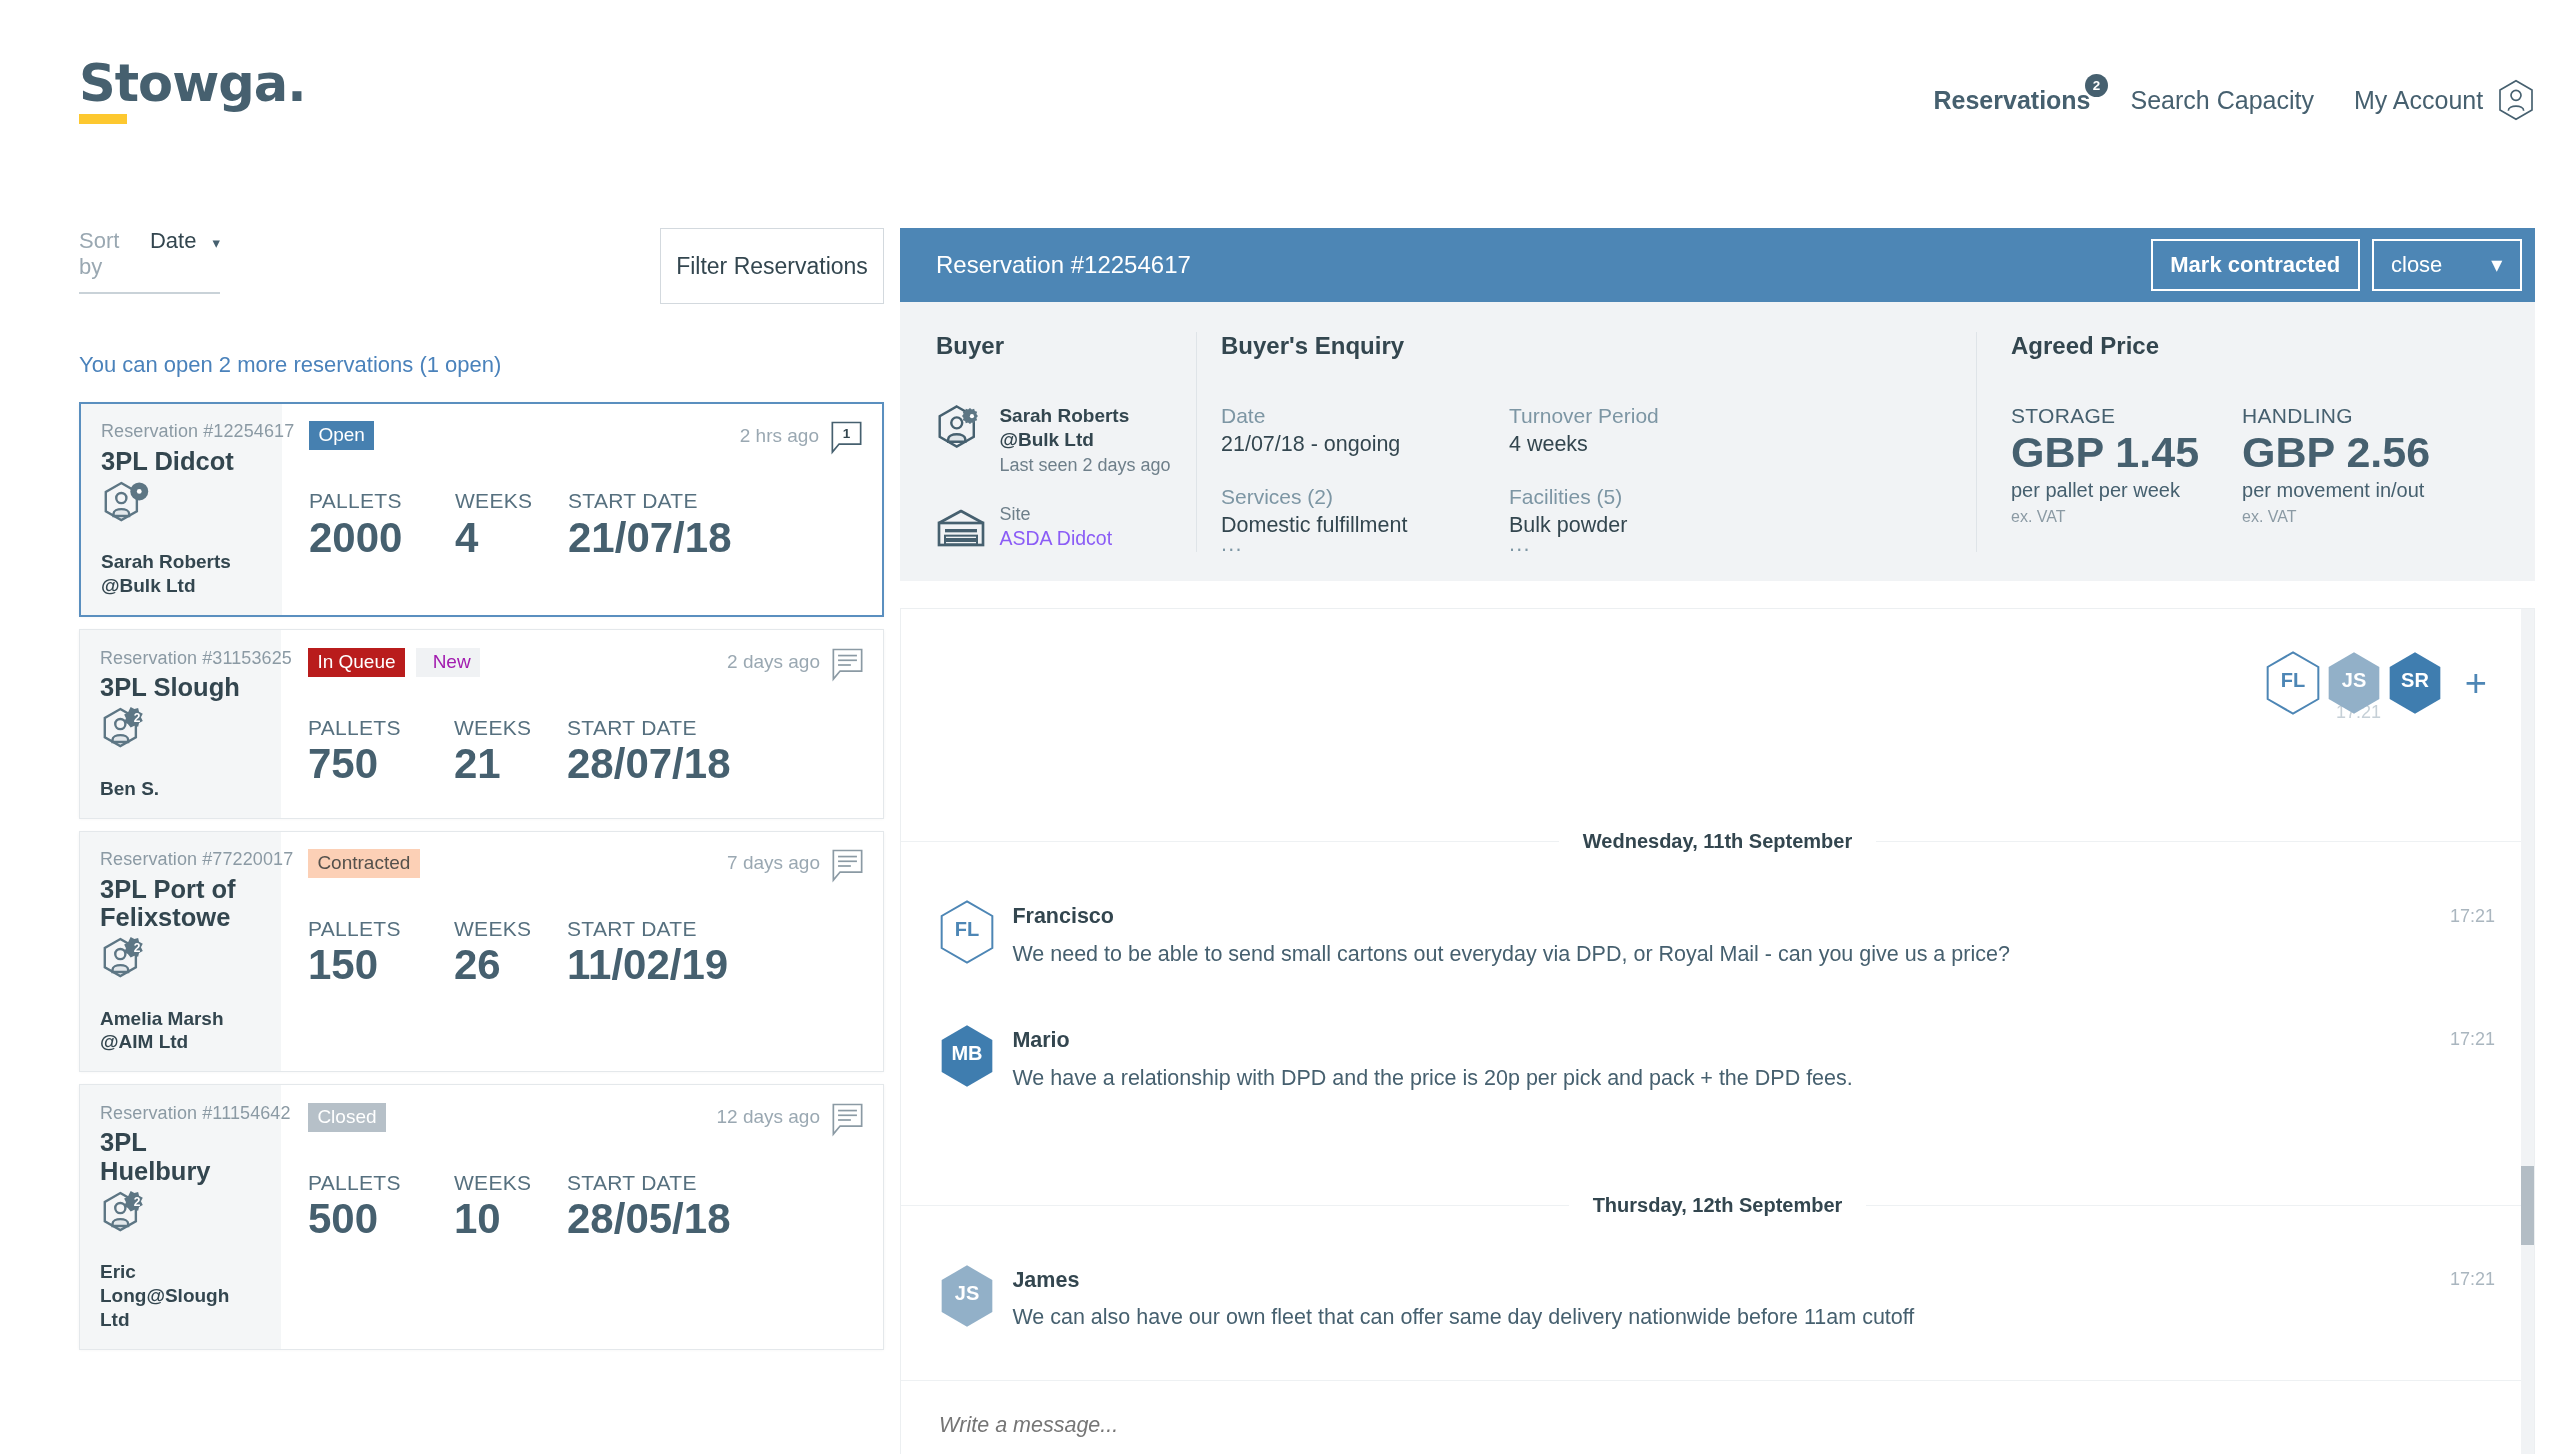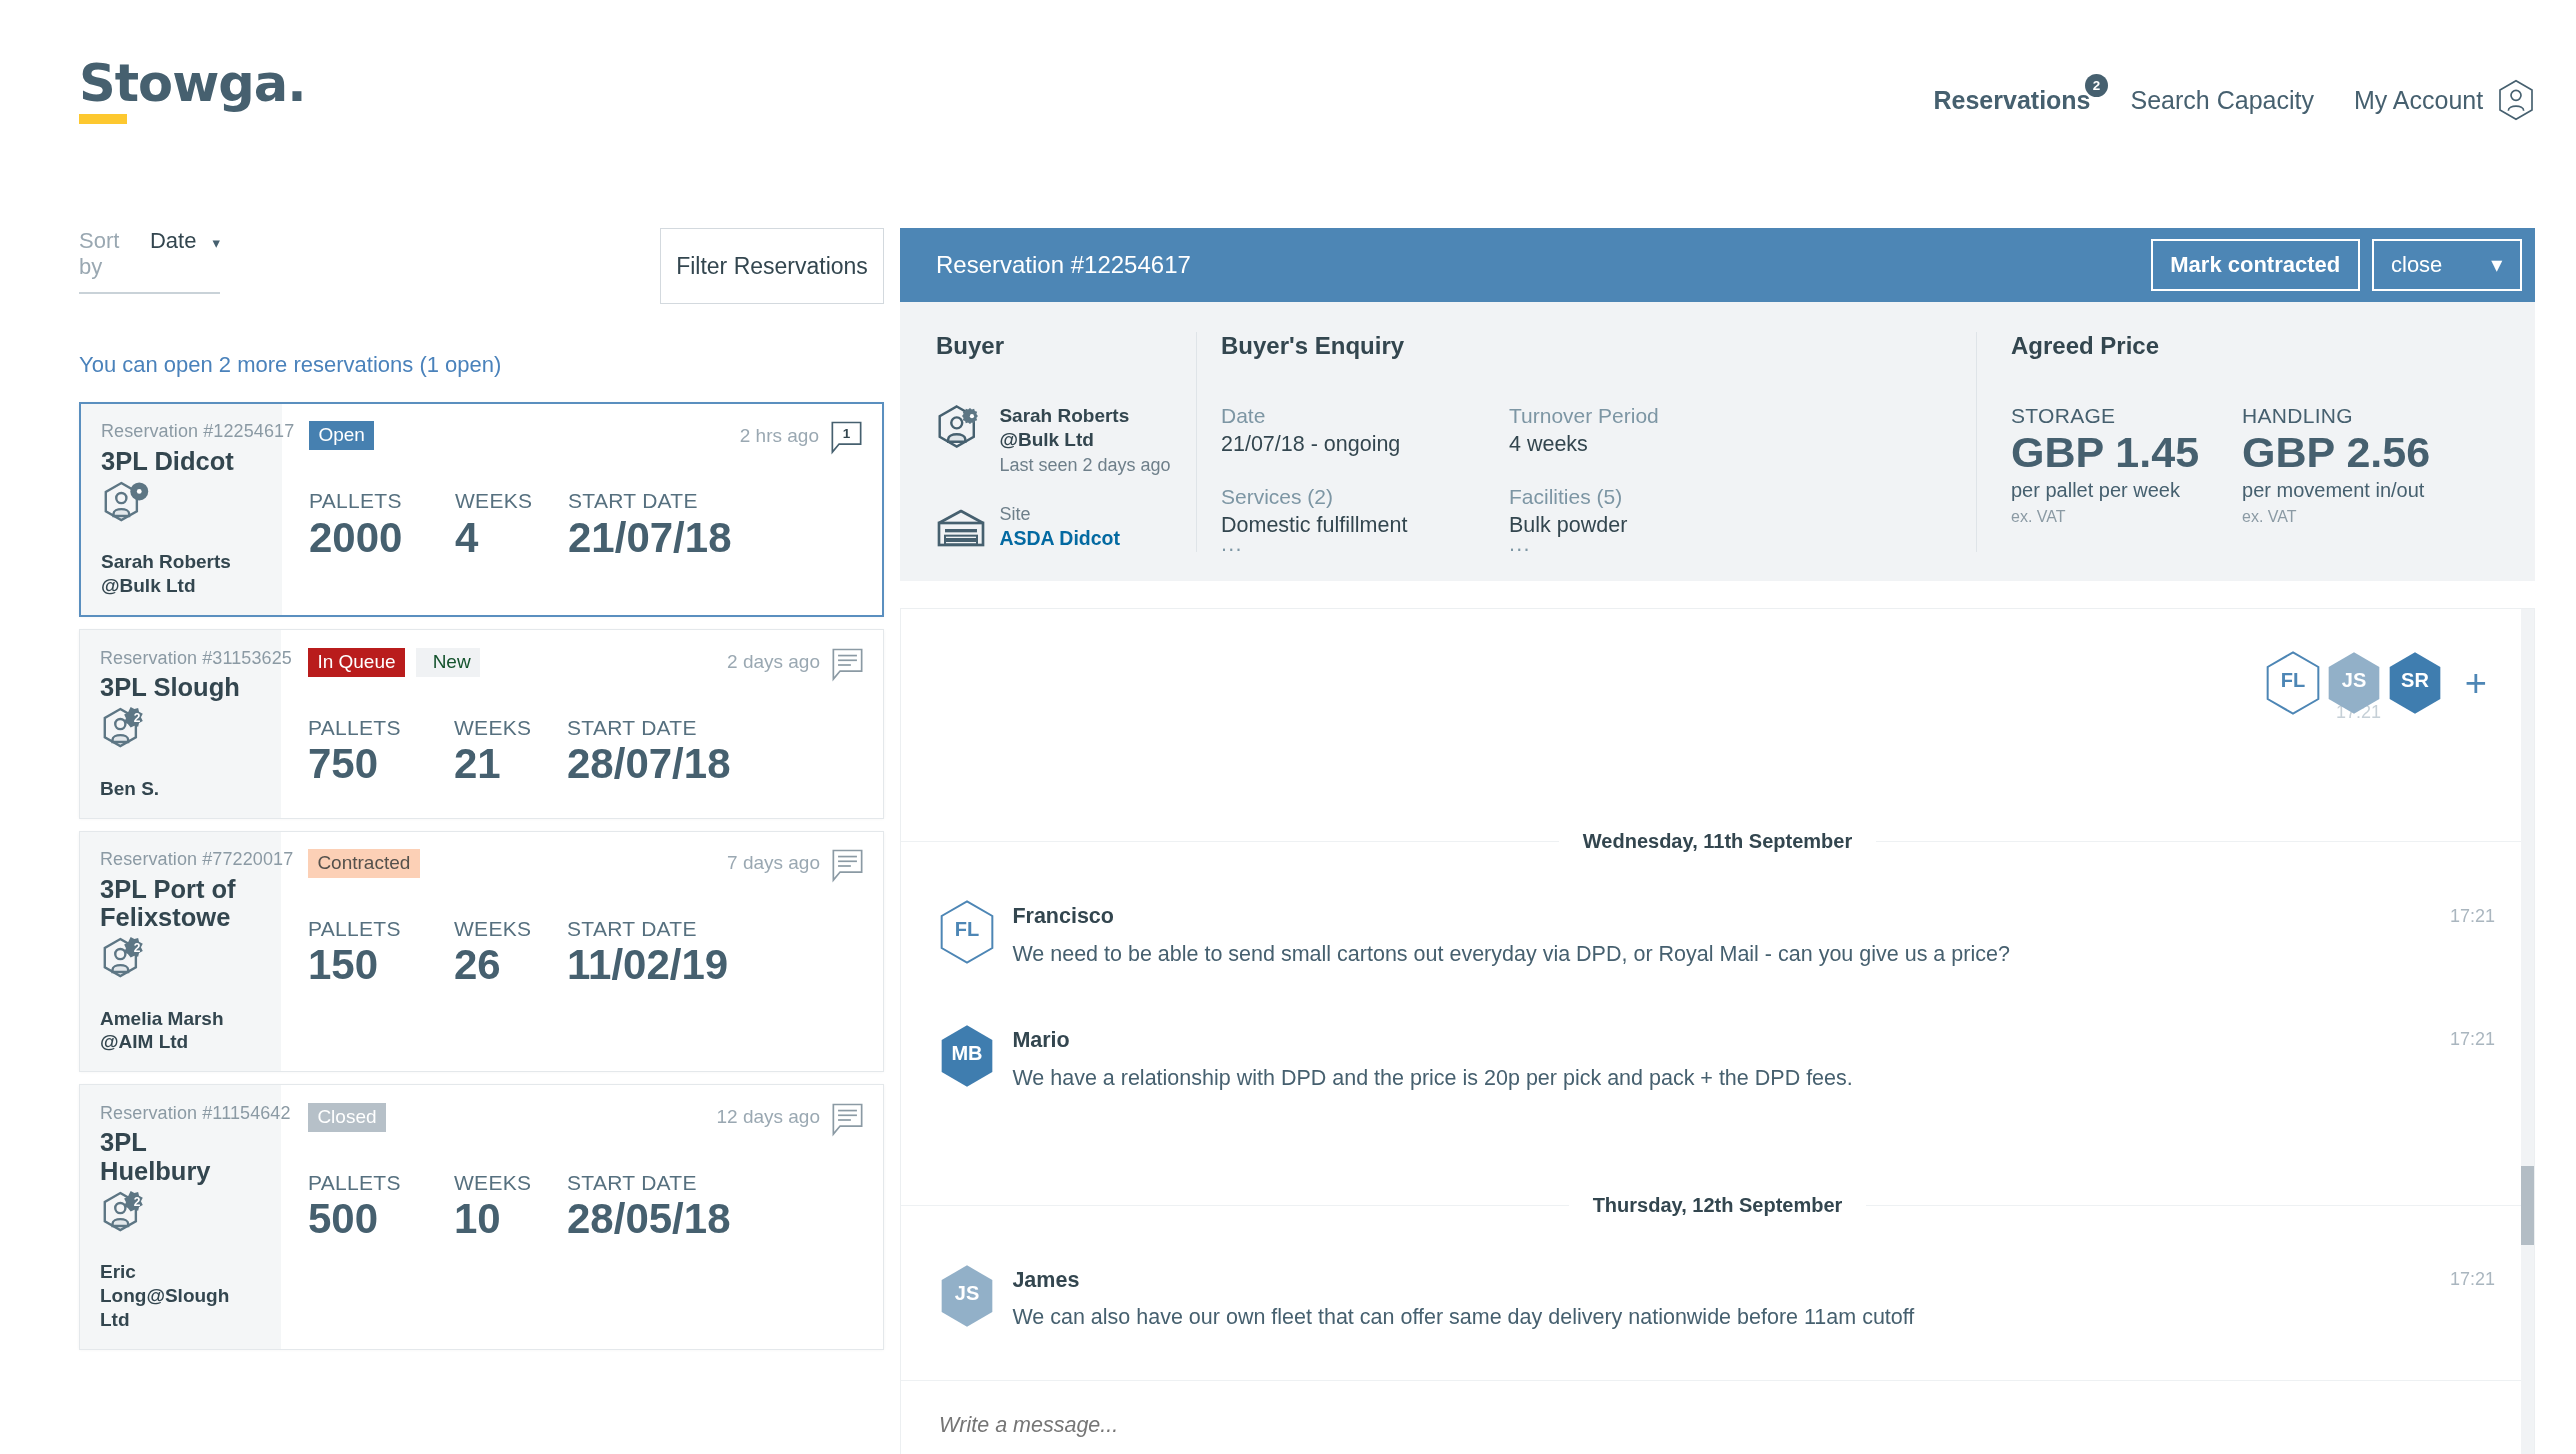--- a/index.html
+++ b/index.html
@@ -66,21 +66,21 @@
   .res-id { font-size: 18px; color: #8b9aa4; letter-spacing: 0.1px; white-space: nowrap; }
   .res-title { font-size: 25.5px; font-weight: 700; color: #33464f; margin-top: 4.7px; line-height: 1.12; }
   .card-avatar { margin-top: auto; }
   .avatar-hex { width: 55px; height: 62px; }
   .card-person { font-size: 19px; font-weight: 700; color: #33464f; margin-top: 10.7px; line-height: 1.25; }
   .card-right { flex: 1; padding: 17.4px 20px 23px 27px; position: relative; }
   .badges { display: flex; gap: 10.7px; align-items: flex-start; }
   .badge { font-size: 19px; padding: 4px 9.4px 6px; line-height: 1; white-space: nowrap; }
   .badge.open { background: #4680b0; color: #fff; }
   .badge.inqueue { background: #b91c1c; color: #fff; }
-  .badge.new { background: #f0f2f4; color: #14532d; padding-left: 17px; }
+  .badge.new { background: #f0f2f4; color: #a21caf; padding-left: 17px; }
   .badge.contracted { background: #fcd0b6; color: #55514c; }
   .badge.closed { background: #b6c0c8; color: #fff; }
   .meta-right {
     position: absolute; right: 20px; top: 17.4px;
     display: flex; align-items: flex-start; gap: 12px;
   }
   .ago { font-size: 19px; color: #9aa8b2; white-space: nowrap; padding-top: 3.4px; }
   .bubble-icon { width: 31px; height: 34px; }
   .stats { display: flex; margin-top: 39px; }
   .stat { margin-right: 0; }
@@ -119,21 +119,21 @@
   .sum-col.enquiry { width: 780px; padding-left: 24px; border-left: 1.3px solid #dfe4e8; }
   .sum-col.price { flex: 1; padding-left: 34px; border-left: 1.3px solid #dfe4e8; }
   .sum-heading { font-size: 24px; font-weight: 700; color: #33464f; }
   .buyer-rows { margin-top: 44px; }
   .buyer-row { display: flex; gap: 13.4px; align-items: flex-start; }
   .buyer-row + .buyer-row { margin-top: 25.5px; }
   .buyer-name { font-size: 19px; font-weight: 700; color: #33464f; line-height: 1.3; }
   .buyer-org { font-size: 19px; font-weight: 700; color: #33464f; line-height: 1.3; }
   .buyer-seen { font-size: 18px; color: #6e7f8a; line-height: 1.3; margin-top: 1.3px; }
   .site-label { font-size: 18px; color: #6e7f8a; line-height: 1.3; }
-  .site-name { font-size: 19.5px; font-weight: 700; color: #0369a1; line-height: 1.3; }
+  .site-name { font-size: 19.5px; font-weight: 400; color: #8b5cf6; line-height: 1.3; }
   .wh-icon { width: 50px; height: 40px; margin-top: 4px; }
 
   .enq-grid { margin-top: 44px; display: flex; }
   .enq-col { width: 228px; }
   .enq-col.wide { width: 288px; }
   .enq-field + .enq-field { margin-top: 28px; }
   .enq-label { font-size: 21px; color: #7d96a4; }
   .enq-value { font-size: 21.5px; color: #33464f; margin-top: 4px; }
   .enq-more { font-size: 21.5px; color: #7d96a4; line-height: .6; letter-spacing: 1.3px; }
 

